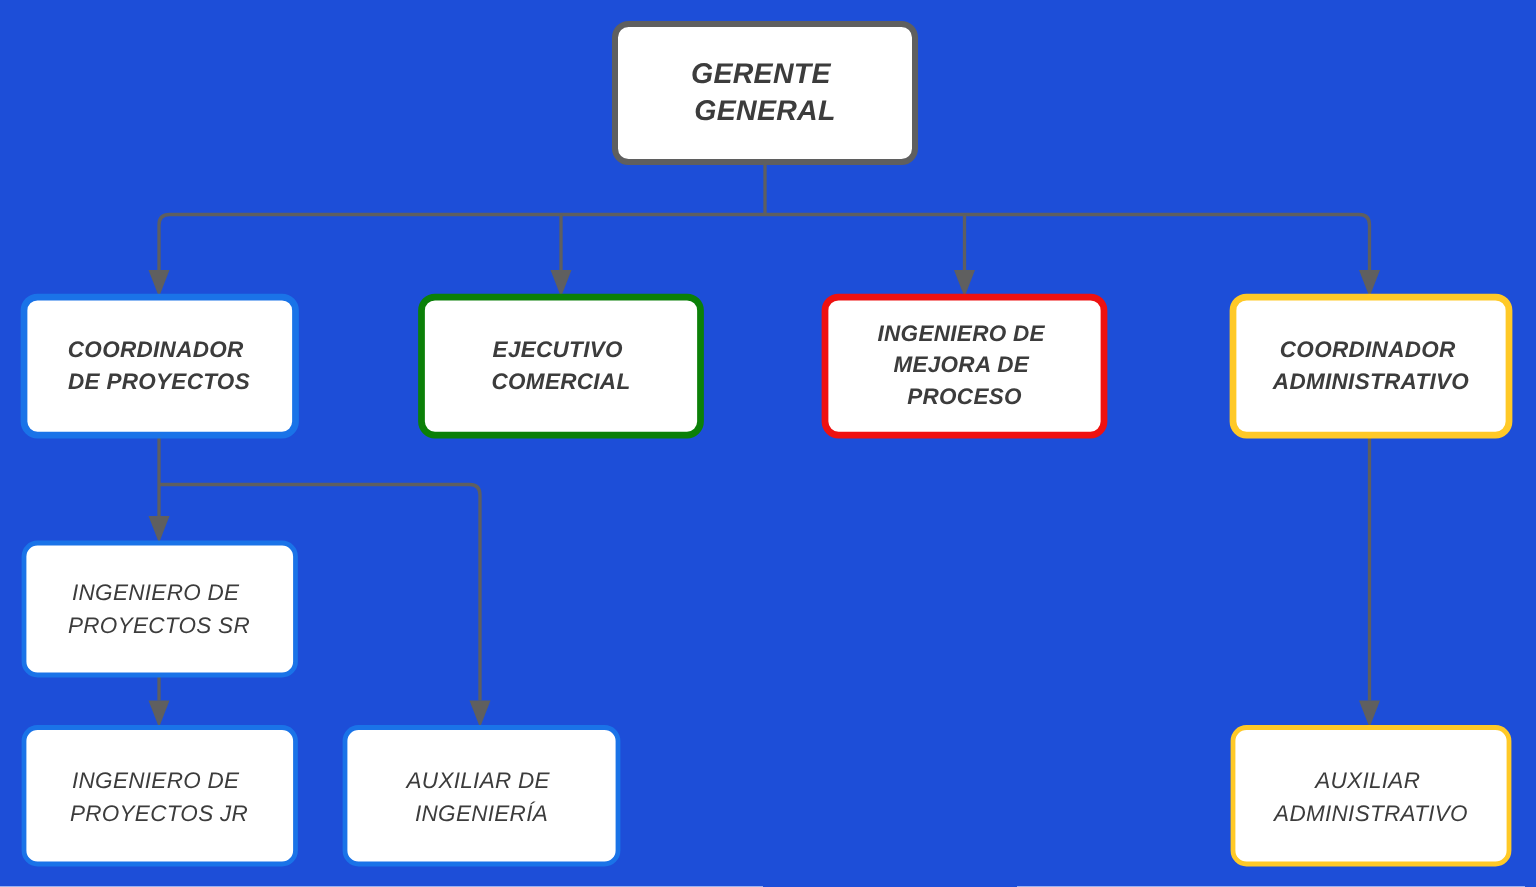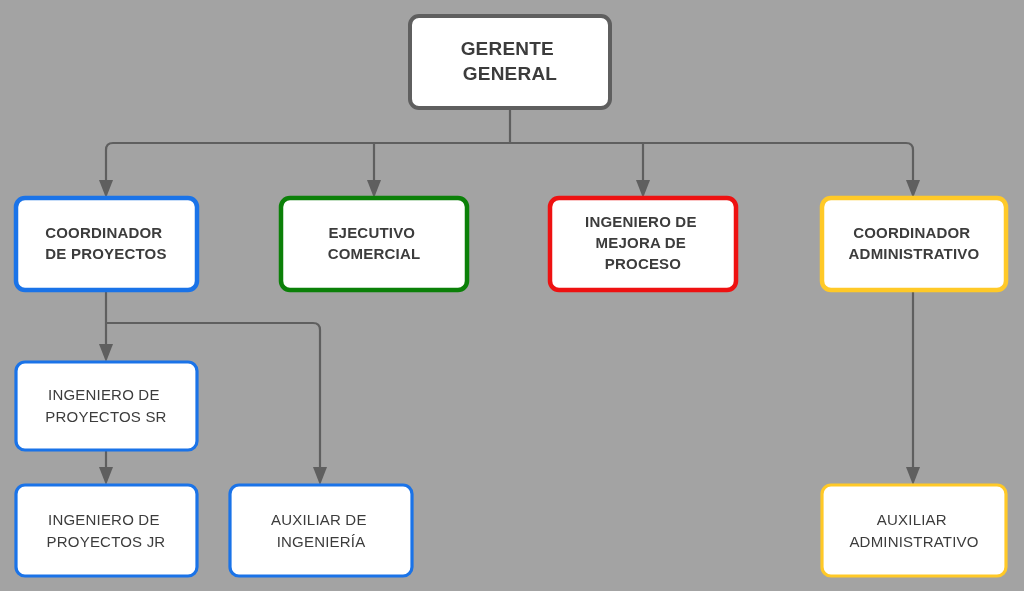--- a/index.html
+++ b/index.html
@@ -10,21 +10,22 @@
   body {
     width: 1024px;
     height: 591px;
     font-family: "Liberation Sans", sans-serif;
     overflow: hidden;
   }
   #chart-root {
     position: relative;
     width: 1024px;
     height: 591px;
-    background: #a3a3a3;
+    background: #1d4ed8;
+    font-style: italic;
   }
   svg.org-svg {
     position: absolute;
     top: 0;
     left: 0;
     width: 1024px;
     height: 591px;
     display: block;
   }
   .node-rect {

